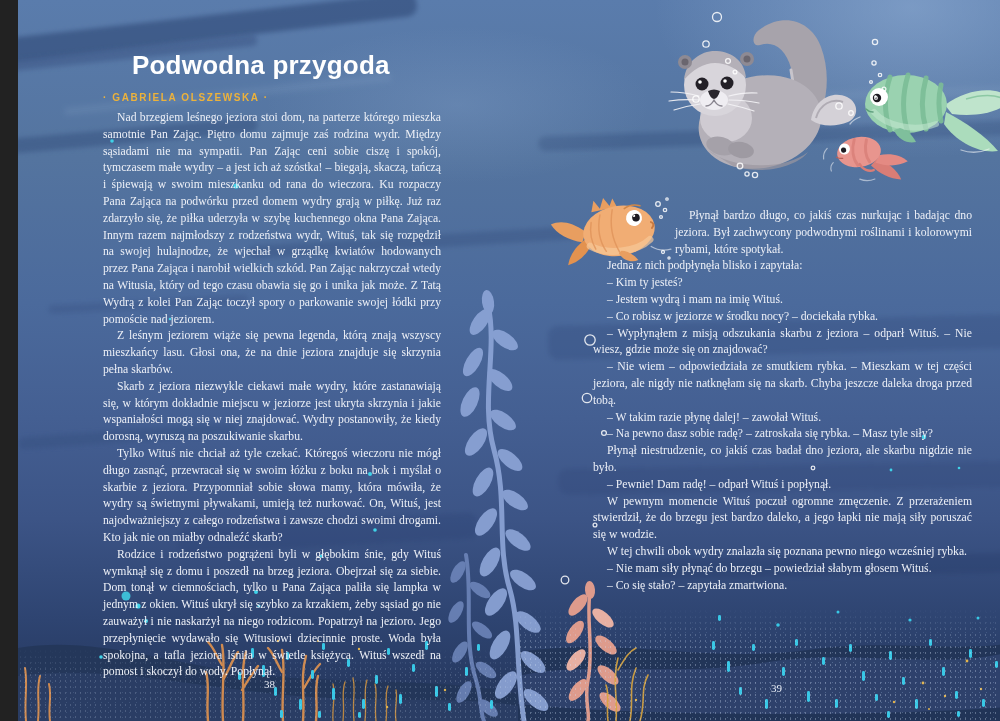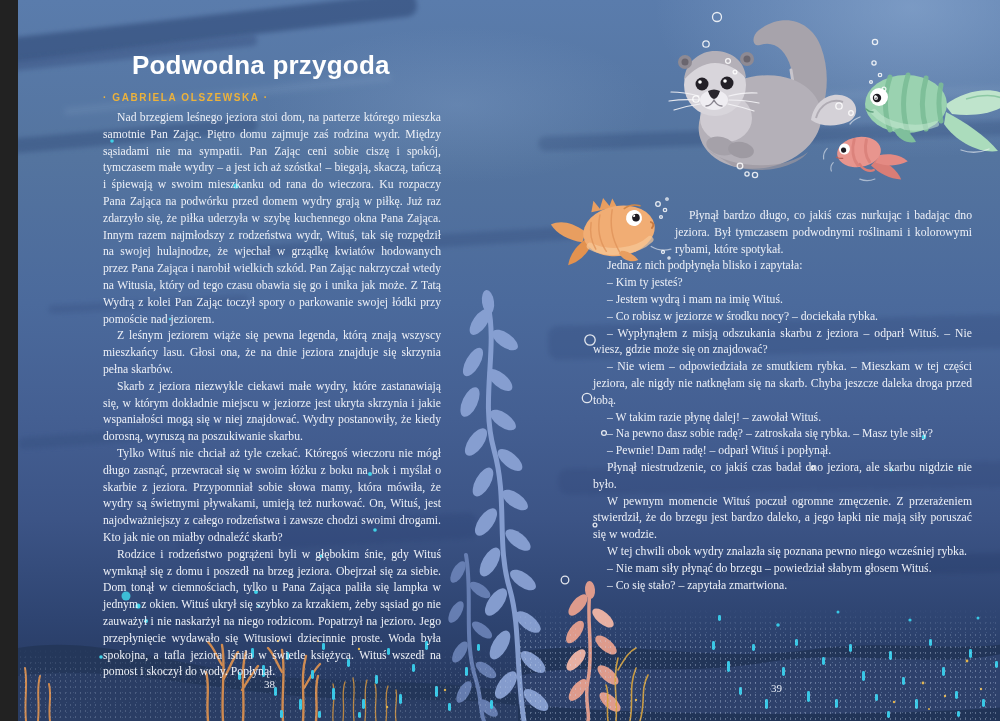--- a/index.html
+++ b/index.html
@@ -383,31 +383,31 @@
   <div id="left-paragraphs" class="page-text">
       <p class="para" lang="pl">Nad brzegiem leśnego jeziora stoi dom, na parterze którego mieszka samotnie Pan Zając. Piętro domu zajmuje zaś rodzina wydr. Między sąsiadami nie ma sympatii. Pan Zając ceni sobie ciszę i spokój, tymczasem małe wydry – a jest ich aż szóstka! – biegają, skaczą, tańczą i śpiewają w swoim mieszkanku od rana do wieczora. Ku rozpaczy Pana Zająca na podwórku przed domem wydry grają w piłkę. Już raz zdarzyło się, że piłka uderzyła w szybę kuchennego okna Pana Zająca. Innym razem najmłodszy z rodzeństwa wydr, Wituś, tak się rozpędził na swojej hulajnodze, że wjechał w grządkę kwiatów hodowanych przez Pana Zająca i narobił wielkich szkód. Pan Zając nakrzyczał wtedy na Witusia, który od tego czasu obawia się go i unika jak może. Z Tatą Wydrą z kolei Pan Zając toczył spory o parkowanie swojej łódki przy pomoście nad jeziorem.</p>
       <p class="para" lang="pl">Z leśnym jeziorem wiąże się pewna legenda, którą znają wszyscy mieszkańcy lasu. Głosi ona, że na dnie jeziora znajduje się skrzynia pełna skarbów.</p>
       <p class="para" lang="pl">Skarb z jeziora niezwykle ciekawi małe wydry, które zastanawiają się, w którym dokładnie miejscu w jeziorze jest ukryta skrzynia i jakie wspaniałości mogą się w niej znajdować. Wydry postanowiły, że kiedy dorosną, wyruszą na poszukiwanie skarbu.</p>
       <p class="para" lang="pl">Tylko Wituś nie chciał aż tyle czekać. Któregoś wieczoru nie mógł długo zasnąć, przewracał się w swoim łóżku z boku na bok i myślał o skarbie z jeziora. Przypomniał sobie słowa mamy, która mówiła, że wydry są świetnymi pływakami, umieją też nurkować. On, Wituś, jest najodważniejszy z całego rodzeństwa i zawsze chodzi swoimi drogami. Kto jak nie on miałby odnaleźć skarb?</p>
       <p class="para" lang="pl">Rodzice i rodzeństwo pogrążeni byli w głębokim śnie, gdy Wituś wymknął się z domu i poszedł na brzeg jeziora. Obejrzał się za siebie. Dom tonął w ciemnościach, tylko u Pana Zająca paliła się lampka w jednym z okien. Wituś ukrył się szybko za krzakiem, żeby sąsiad go nie zauważył i nie naskarżył na niego rodzicom. Popatrzył na jezioro. Jego przepłynięcie wydawało się Witusiowi dziecinnie proste. Woda była spokojna, a tafla jeziora lśniła w świetle księżyca. Wituś wszedł na pomost i skoczył do wody. Popłynął.</p>
     </div>
   <div class="pagenum" id="pagenum-left">38</div>
 
   <div id="right-paragraphs" class="page-text">
-      <p class="para rp-intro" lang="pl">Płynął bardzo długo, co jakiś czas nurkując i badając dno jeziora. Był tymczasem podwodnymi roślinami i kolorowymi rybami, które spotykał.</p>
+      <p class="para rp-intro" lang="pl">Płynął bardzo długo, co jakiś czas nurkując i badając dno jeziora. Był zachwycony podwodnymi roślinami i kolorowymi rybami, które spotykał.</p>
       <p class="para rp-plain" lang="pl">Jedna z nich podpłynęła blisko i zapytała:</p>
       <p class="para rp-dialog" lang="pl">– Kim ty jesteś?</p>
       <p class="para rp-dialog" lang="pl">– Jestem wydrą i mam na imię Wituś.</p>
       <p class="para rp-dialog" lang="pl">– Co robisz w jeziorze w środku nocy? – dociekała rybka.</p>
       <p class="para rp-dialog" lang="pl">– Wypłynąłem z misją odszukania skarbu z jeziora – odparł Wituś. – Nie wiesz, gdzie może się on znajdować?</p>
       <p class="para rp-dialog" lang="pl">– Nie wiem – odpowiedziała ze smutkiem rybka. – Mieszkam w tej części jeziora, ale nigdy nie natknęłam się na skarb. Chyba jeszcze daleka droga przed tobą.</p>
       <p class="para rp-dialog" lang="pl">– W takim razie płynę dalej! – zawołał Wituś.</p>
       <p class="para rp-dialog" lang="pl">– Na pewno dasz sobie radę? – zatroskała się rybka. – Masz tyle siły?</p>
+      <p class="para rp-plain" lang="pl">Płynął niestrudzenie, co jakiś czas badał dno jeziora, ale skarbu nigdzie nie było.</p>
       <p class="para rp-dialog" lang="pl">– Pewnie! Dam radę! – odparł Wituś i popłynął.</p>
-      <p class="para rp-plain" lang="pl">Płynął niestrudzenie, co jakiś czas badał dno jeziora, ale skarbu nigdzie nie było.</p>
       <p class="para rp-plain" lang="pl">W pewnym momencie Wituś poczuł ogromne zmęczenie. Z przerażeniem stwierdził, że do brzegu jest bardzo daleko, a jego łapki nie mają siły poruszać się w wodzie.</p>
       <p class="para rp-plain" lang="pl">W tej chwili obok wydry znalazła się poznana pewno niego wcześniej rybka.</p>
       <p class="para rp-dialog" lang="pl">– Nie mam siły płynąć do brzegu – powiedział słabym głosem Wituś.</p>
       <p class="para rp-dialog" lang="pl">– Co się stało? – zapytała zmartwiona.</p>
     </div>
   <div class="pagenum" id="pagenum-right">39</div>
 
 </div>
 
 </body></html>

